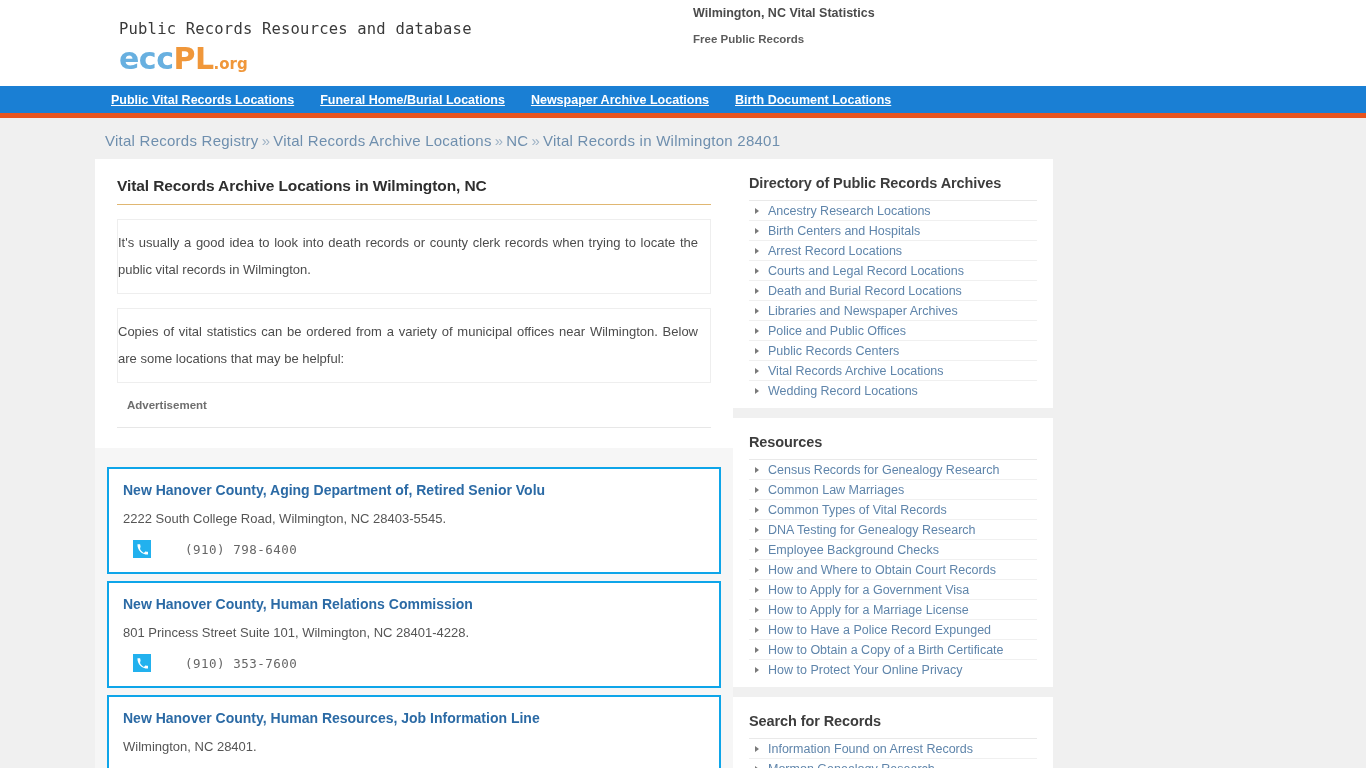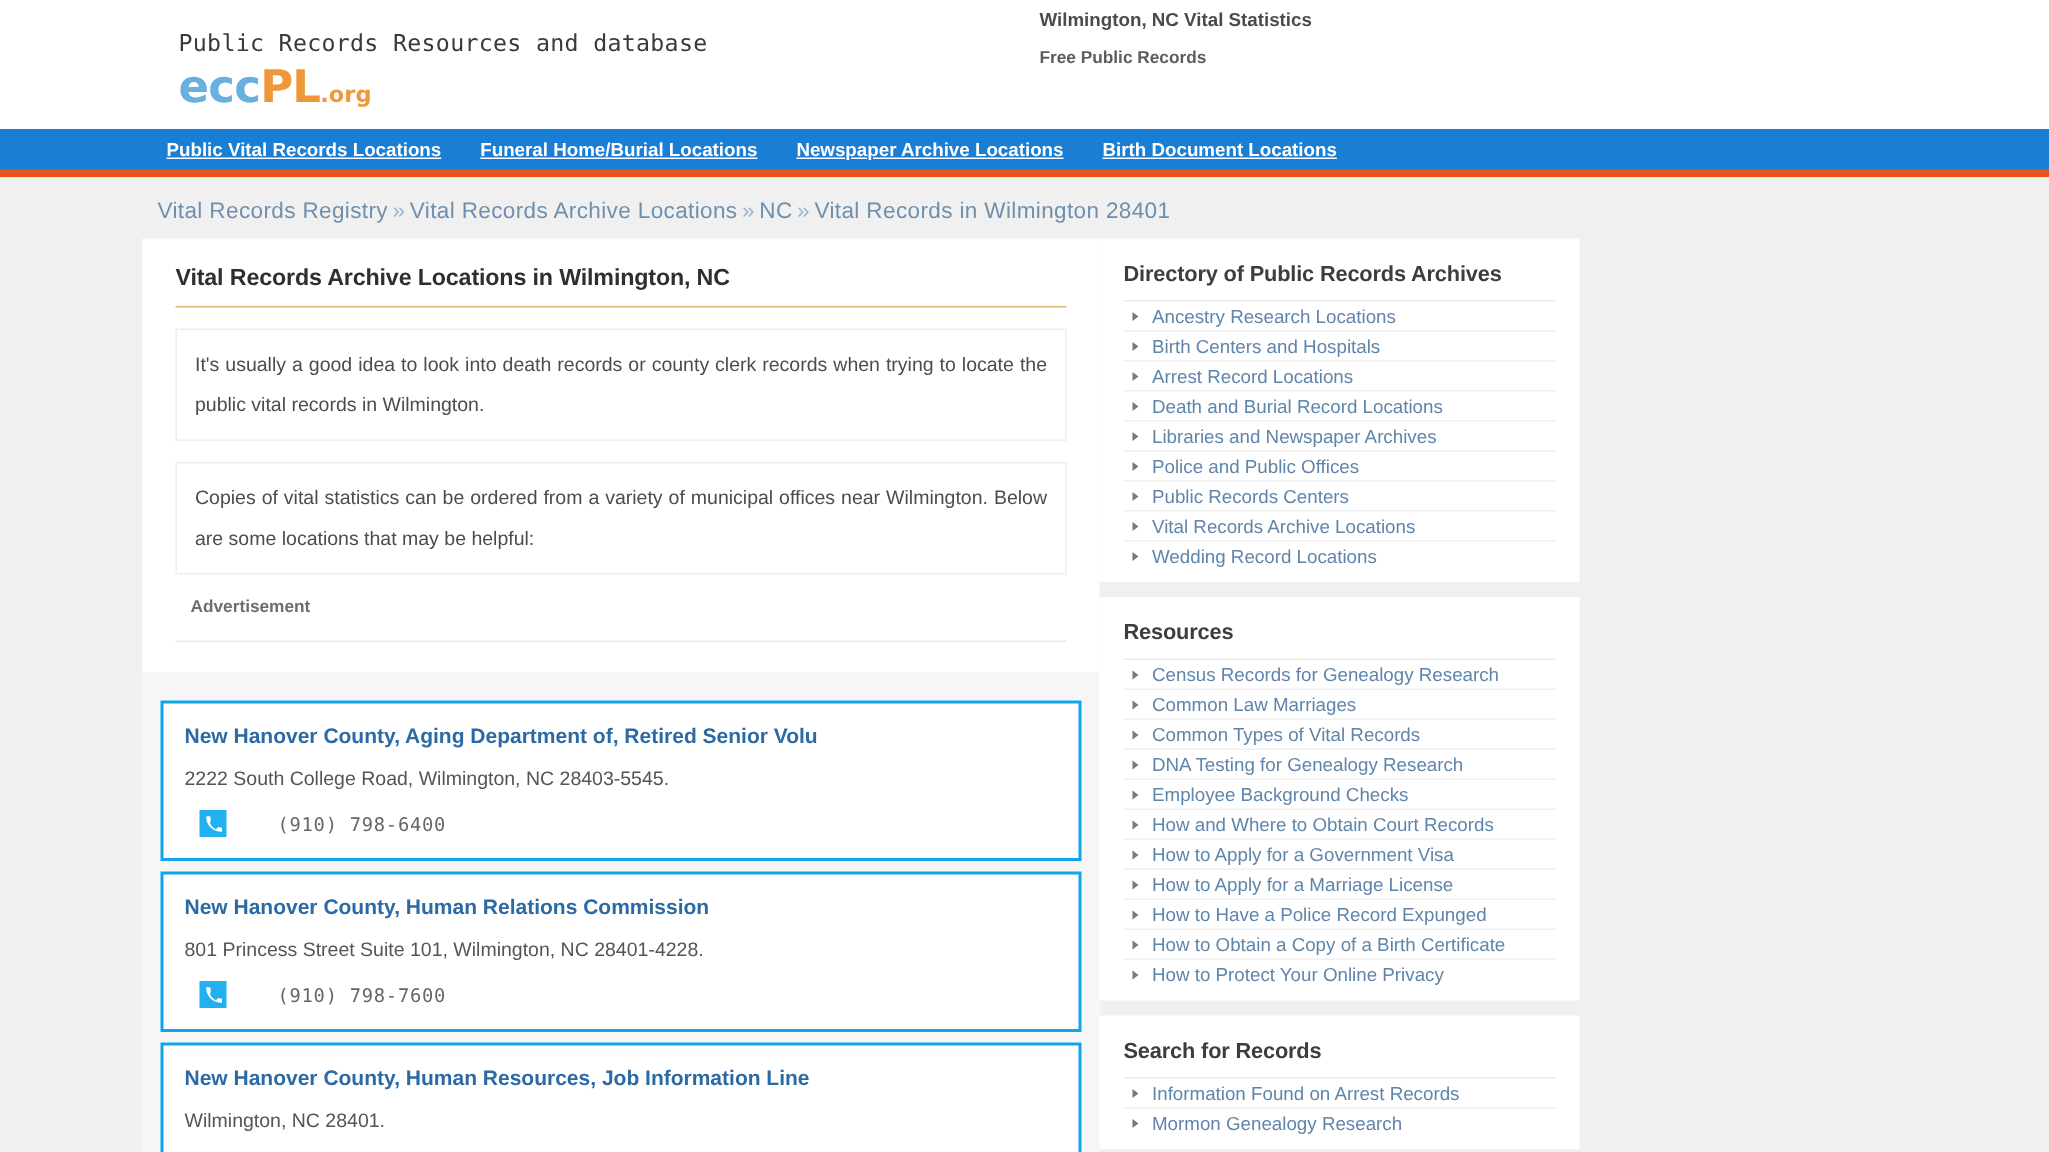--- a/index.html
+++ b/index.html
@@ -148,21 +148,21 @@
     font-size: 15.5px;
     font-weight: bold;
     color: #2f2f2f;
     padding-bottom: 9px;
     border-bottom: 1px solid #e0b772;
     letter-spacing: -0.1px;
   }
   .para-box {
     border: 1px solid #eeeeee;
     margin-top: 14px;
-    padding: 9px 12px 10px 12px;
+    padding: 9px 12px 10px 0;
     font-size: 13px;
     line-height: 27px;
     color: #4c4c4c;
     text-align: justify;
   }
   .ad-block {
     margin-top: 16px;
     border-bottom: 1px solid #e7e7e7;
     padding: 0 0 16px 10px;
   }
@@ -333,21 +333,21 @@
           </div>
           <div class="listing-card">
             <div class="listing-name">New Hanover County, Human Relations Commission</div>
             <div class="listing-addr">801 Princess Street Suite 101, Wilmington, NC 28401-4228.</div>
             <div class="listing-phone-row">
               <span class="phone-badge">
                 <svg width="11" height="11" viewBox="0 0 24 24" aria-hidden="true">
                   <path fill="#ffffff" d="M6.6 10.8c1.9 3.7 4.9 6.7 8.6 8.6l2.9-2.9c.4-.4.9-.5 1.3-.3 1.2.4 2.5.6 3.8.6.6 0 1 .5 1 1V22c0 .6-.4 1-1 1C10.6 23 1 13.4 1 1.5.9.9 1.4.5 2 .5h4.2c.6 0 1 .4 1 1 0 1.3.2 2.6.6 3.8.1.4 0 .9-.3 1.3L6.6 10.8z"></path>
                 </svg>
               </span>
-              <span class="phone-num">(910) 798-7600</span>
+              <span class="phone-num">(910) 353-7600</span>
             </div>
           </div>
           <div class="listing-card">
             <div class="listing-name">New Hanover County, Human Resources, Job Information Line</div>
             <div class="listing-addr">Wilmington, NC 28401.</div>
           </div>
         </div>
     </div>
   </div>
 
@@ -363,20 +363,24 @@
             <li>
               <span class="tri"></span>
               <span class="panel-link">Birth Centers and Hospitals</span>
             </li>
             <li>
               <span class="tri"></span>
               <span class="panel-link">Arrest Record Locations</span>
             </li>
             <li>
               <span class="tri"></span>
+              <span class="panel-link">Courts and Legal Record Locations</span>
+            </li>
+            <li>
+              <span class="tri"></span>
               <span class="panel-link">Death and Burial Record Locations</span>
             </li>
             <li>
               <span class="tri"></span>
               <span class="panel-link">Libraries and Newspaper Archives</span>
             </li>
             <li>
               <span class="tri"></span>
               <span class="panel-link">Police and Public Offices</span>
             </li>

